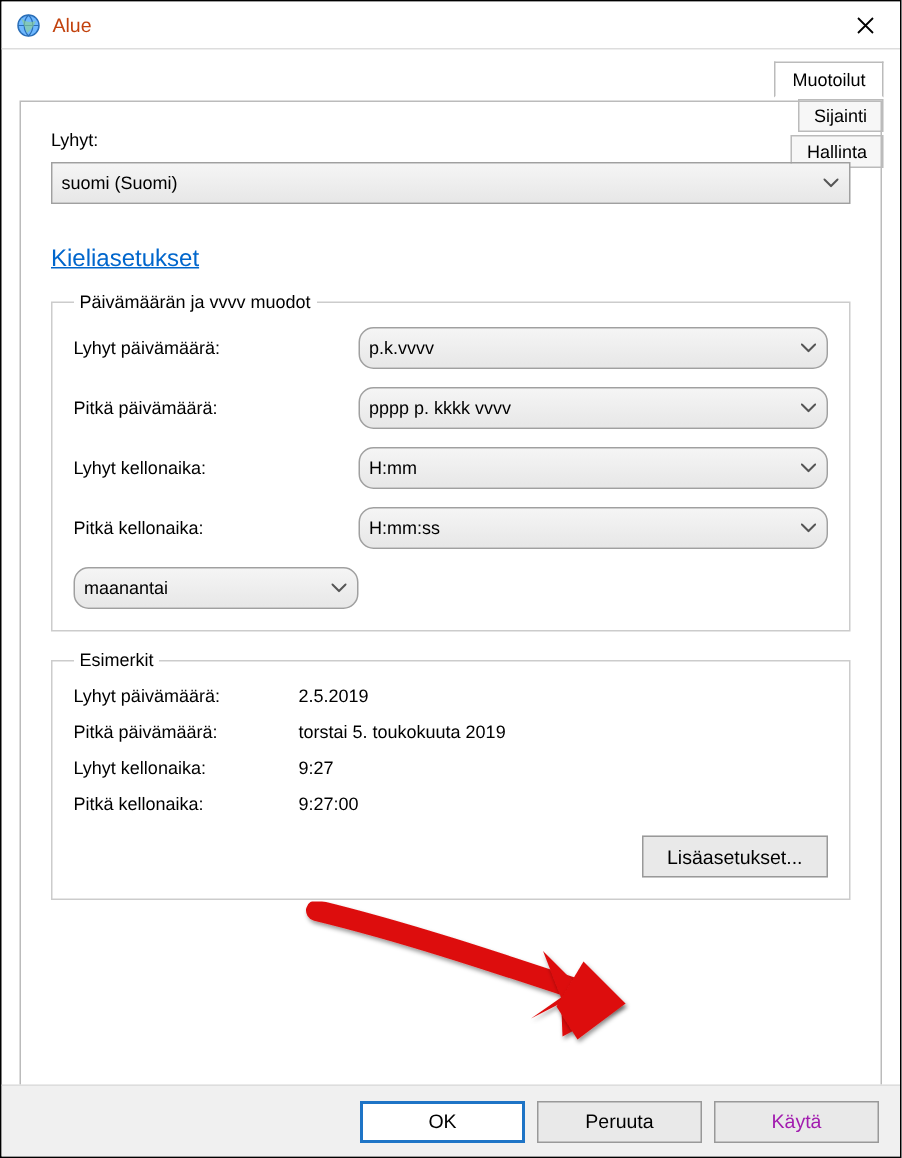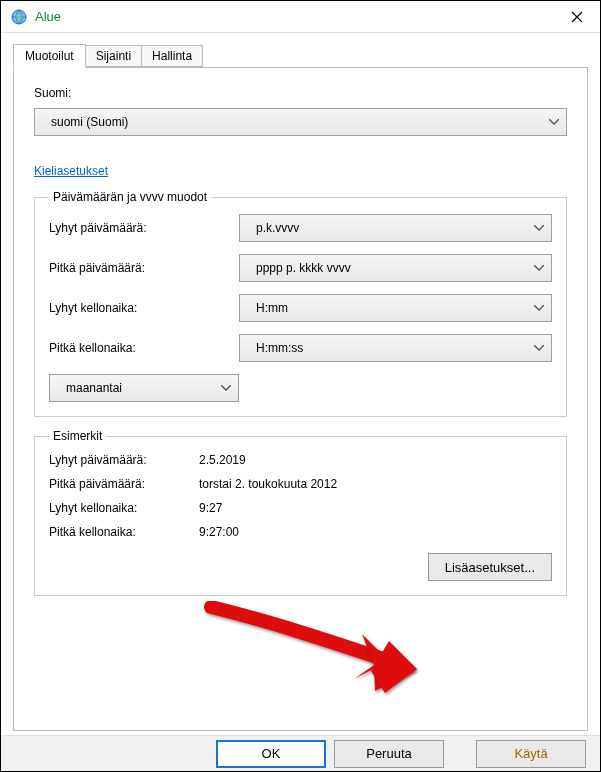--- a/index.html
+++ b/index.html
@@ -22,38 +22,39 @@
     align-items: center;
     border-bottom: 1px solid #ddd;
   }
   .titlebar .icon {
     width: 16px; height: 16px;
     margin: 0 8px 0 10px;
   }
   .titlebar .title {
     flex: 1;
     font-size: 13px;
-    color: #15803d;
+    color: #c2410c;
   }
   .titlebar .close {
     width: 46px;
     height: 32px;
     display: flex;
     align-items: center;
     justify-content: center;
     font-size: 14px;
     color: #000;
   }
   
   .tabstrip {
     display: flex;
     align-items: flex-end;
     padding: 8px 12px 0 12px;
     height: 34px;
     gap: 0;
+    flex-direction: column;
   }
   .tab {
     border: 1px solid #bbb;
     padding: 3px 10px;
     background: #fff;
     font-size: 12px;
     position: relative;
     margin-right: -1px;
   }
   .tab.active {
@@ -74,87 +75,87 @@
     position: relative;
   }
   .label-muoto { font-size: 12px; }
   .select, select {
     width: 100%;
     height: 28px;
     background: linear-gradient(#f5f5f5,#e7e7e7);
     border: 1px solid #a0a0a0;
     font-family: inherit;
     font-size: 12px;
-    padding: 3px 16px;
+    padding: 3px 6px;
     appearance: none;
     position: relative;
   }
   .select-wrap {
     position: relative;
     margin-top: 8px;
   }
   .select-wrap .chev, .sel-cell .chev {
     position: absolute;
     right: 8px;
     top: 50%;
     transform: translateY(-50%);
     pointer-events: none;
   }
   a.link {
     color: #0066cc;
     text-decoration: underline;
-    font-size: 12px;
+    font-size: 16px;
     display: inline-block;
     margin-top: 28px;
   }
   fieldset {
     border: 1px solid #ccc;
     margin: 12px 0 0 0;
     padding: 10px 14px 14px 14px;
   }
   legend {
     font-size: 12px;
     padding: 0 4px;
   }
   .fmt-grid {
     display: grid;
     grid-template-columns: 190px 1fr;
     row-gap: 12px;
     align-items: center;
   }
   .sel-cell { position: relative; }
-  .sel-cell select { background: linear-gradient(#f5f5f5,#e7e7e7); }
+  .sel-cell select { background: linear-gradient(#f5f5f5,#e7e7e7); border-radius: 10px; }
   .ex-grid {
     display: grid;
     grid-template-columns: 150px 1fr;
     row-gap: 10px;
   }
   .btn {
     border: 1px solid #999;
     background: #e9e9e9;
     height: 28px;
     min-width: 110px;
     font-family: inherit;
     font-size: 13px;
     padding: 0 16px;
   }
-  .btn:disabled { color: #a16207; margin-left: 24px; }
+  .btn:disabled { color: #a21caf; }
   .btn.primary {
     border: 2px solid #1e74c6;
     background: #fff;
   }
   .btn-row {
     display: flex;
     justify-content: flex-end;
     margin-top: 14px;
   }
   .footer-btns {
     position: absolute;
     left: 0; right: 0; bottom: 0;
-    height: 36px;
+    height: 48px;
     display: flex;
     align-items: center;
     justify-content: flex-end;
     padding: 0 14px;
     gap: 8px;
     background: #f0f0f0;
     border-top: 1px solid #ddd;
   }
   .chev svg { display: block; }
 
@@ -187,21 +188,21 @@
 </div>
 
 <div class="tabstrip">
   <div class="tab active"><span>Muotoilut</span></div>
   <div class="tab"><span>Sijainti</span></div>
   <div class="tab"><span>Hallinta</span></div>
 </div>
 
 <div class="tabbody">
 
-  <div class="label-muoto">Suomi:</div>
+  <div class="label-muoto">Lyhyt:</div>
   <div class="select-wrap">
     <select class="select">
       <option>suomi (Suomi)</option>
     </select>
     <span class="chev">
       <svg width="10" height="6" viewBox="0 0 10 6">
           <path d="M0 0 L5 5 L10 0" stroke="#555" fill="none" stroke-width="1.3"></path>
         </svg>
     </span>
   </div>
@@ -264,21 +265,21 @@
   </fieldset>
 
   
   <fieldset>
     <legend>Esimerkit</legend>
     <div class="ex-grid">
       <div>Lyhyt päivämäärä:</div>
       <div>2.5.2019</div>
 
       <div>Pitkä päivämäärä:</div>
-      <div>torstai 2. toukokuuta 2012</div>
+      <div>torstai 5. toukokuuta 2019</div>
 
       <div>Lyhyt kellonaika:</div>
       <div>9:27</div>
 
       <div>Pitkä kellonaika:</div>
       <div>9:27:00</div>
     </div>
     <div class="btn-row">
       <button class="btn">Lisäasetukset...</button>
     </div>

